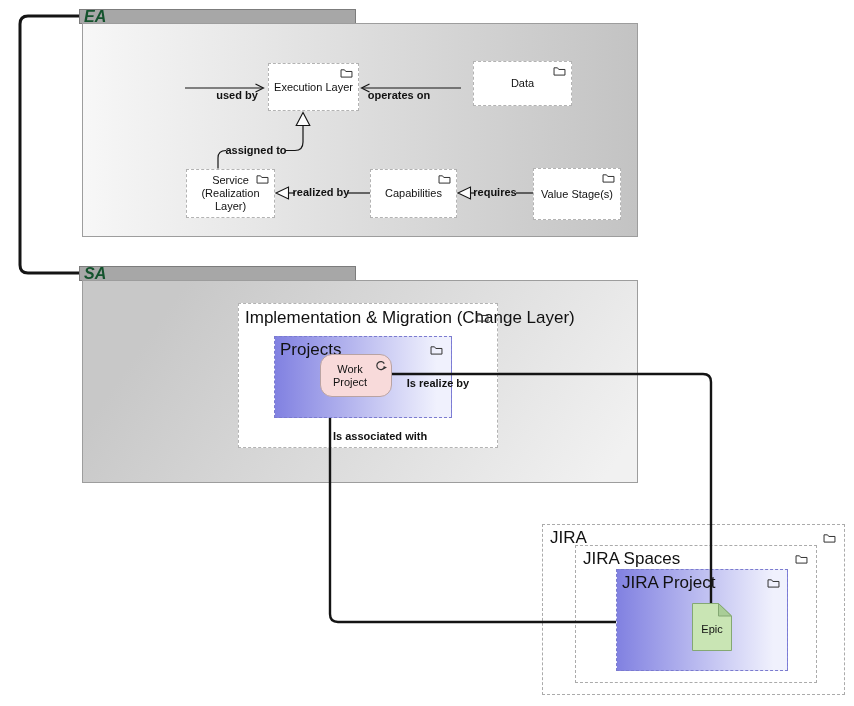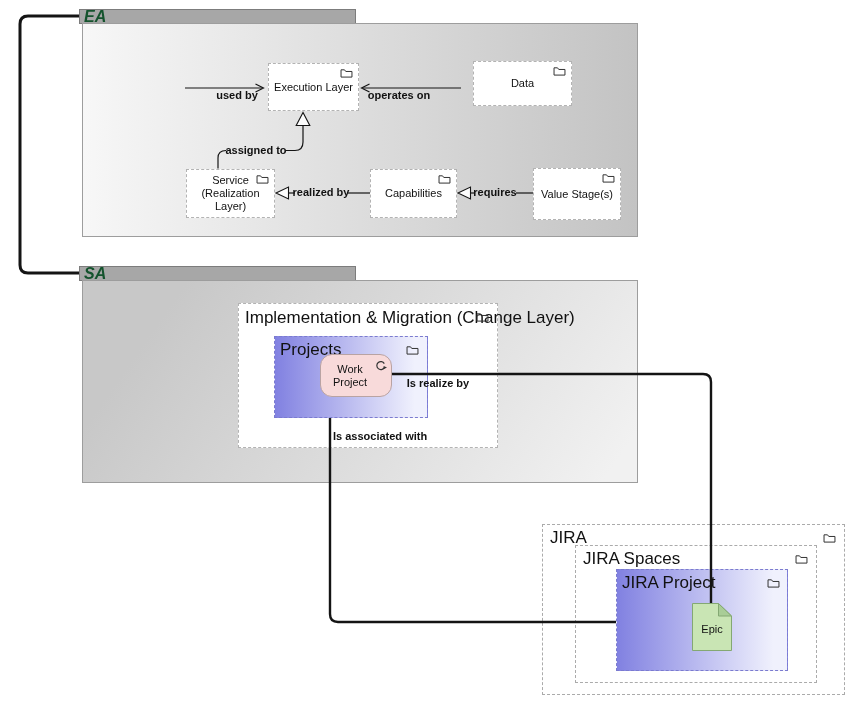--- a/index.html
+++ b/index.html
@@ -122,21 +122,21 @@
 
   <div class="dashbox whitebox" style="left:238px;top:303px;width:260px;height:145px;">
     <span class="boxlbl">Implementation &amp; Migration (Change Layer)</span>
     <span class="folder" style="right:8px;top:4px;">
       <svg width="13" height="10" viewBox="0 0 14 11">
           <path d="M1,10 V2 H4.8 L6.2,3.8 H13 V10 Z" fill="none" stroke="#333" stroke-width="1.1"></path>
         </svg>
     </span>
   </div>
 
-  <div class="purple" style="left:274px;top:336px;width:154px;height:82px;text-align:right;">
+  <div class="purple" style="left:274px;top:336px;width:178px;height:82px;text-align:right;">
     <span class="boxlbl" style="left:5px;top:3px;">Projects</span>
     <span class="folder" style="right:8px;top:4px;">
       <svg width="13" height="10" viewBox="0 0 14 11">
           <path d="M1,10 V2 H4.8 L6.2,3.8 H13 V10 Z" fill="none" stroke="#333" stroke-width="1.1"></path>
         </svg>
     </span>
   </div>
 
   <div class="workpkg" style="left:320px;top:354px;width:72px;height:43px;">
     <span class="txt">Work Project</span>

